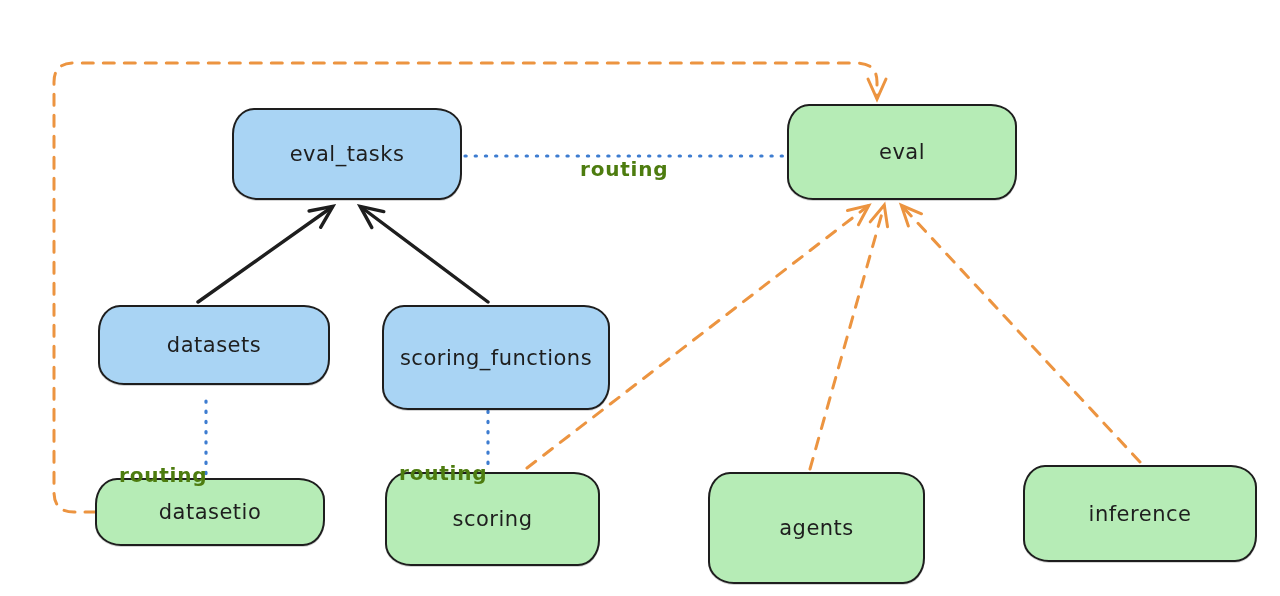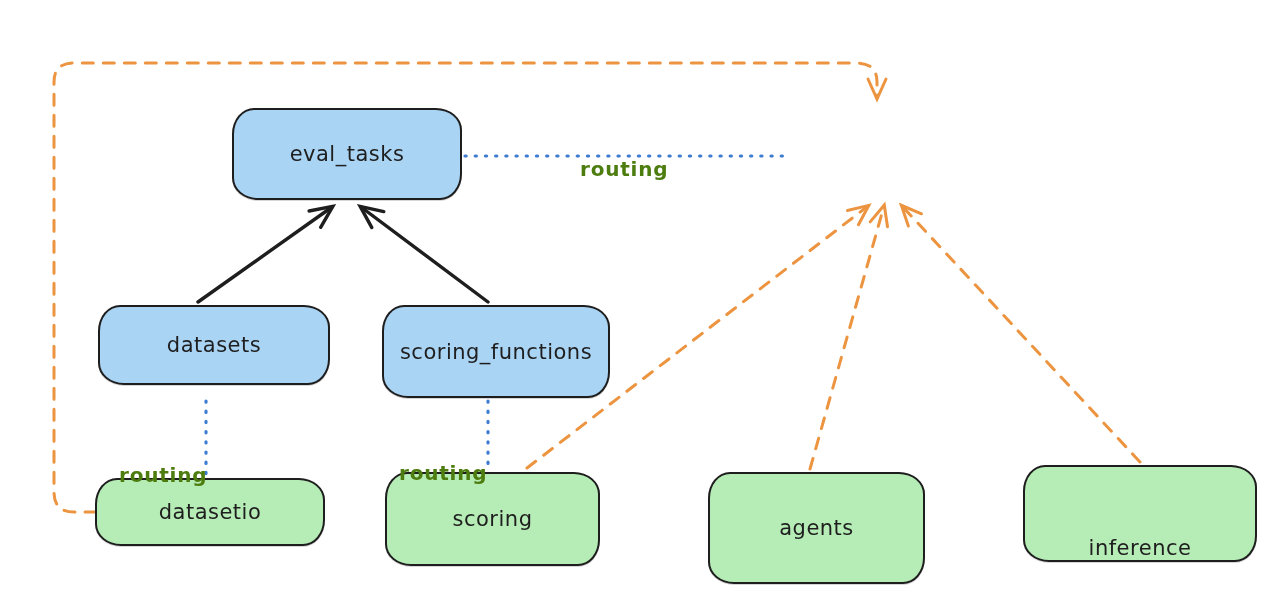--- a/index.html
+++ b/index.html
@@ -58,42 +58,45 @@
     <path d="M 527 468 L 868 206" fill="none" stroke="#ec9440" stroke-width="3" stroke-linecap="round" stroke-dasharray="11 10" marker-end="url(#ah-orange)"></path>
     <path d="M 810 469 L 884 206" fill="none" stroke="#ec9440" stroke-width="3" stroke-linecap="round" stroke-dasharray="11 10" marker-end="url(#ah-orange)"></path>
     <path d="M 1140 462 L 902 206" fill="none" stroke="#ec9440" stroke-width="3" stroke-linecap="round" stroke-dasharray="11 10" marker-end="url(#ah-orange)"></path>
     <path d="M 96 512 L 74 512 Q 54 512 54 492 L 54 82 Q 54 63 74 63 L 856 63 Q 877 63 877 82 L 877 98" fill="none" stroke="#ec9440" stroke-width="3" stroke-linecap="round" stroke-dasharray="11 10" marker-end="url(#ah-orange)"></path>
   </svg>
 
   <div class="node blue" style="left:232px; top:108px; width:230px; height:92px;">
     <span>eval_tasks</span>
   </div>
 
+  <div class="node green" style="left:787px; top:104px; width:230px; height:96px;">
+    <span>eval</span>
+  </div>
 
   <div class="node blue" style="left:98px; top:305px; width:232px; height:80px;">
     <span>datasets</span>
   </div>
 
-  <div class="node blue" style="left:382px; top:305px; width:228px; height:93px;">
+  <div class="node blue" style="left:382px; top:305px; width:228px; height:105px;">
     <span>scoring_functions</span>
   </div>
 
   <div class="node green" style="left:95px; top:478px; width:230px; height:68px;">
     <span>datasetio</span>
   </div>
 
   <div class="node green" style="left:385px; top:472px; width:215px; height:94px;">
     <span>scoring</span>
   </div>
 
   <div class="node green" style="left:708px; top:472px; width:217px; height:112px;">
     <span>agents</span>
   </div>
 
-  <div class="node green" style="left:1023px; top:465px; width:234px; height:97px;align-items:flex-end;">
+  <div class="node green" style="left:1023px; top:465px; width:234px; height:97px;">
     <span>inference</span>
   </div>
 
   <div class="edge-label" style="left:580px; top:117px;">routing</div>
 
   <div class="edge-label" style="left:119px; top:423px;">routing</div>
 
   <div class="edge-label" style="left:399px; top:421px;">routing</div>
 
 </div>

